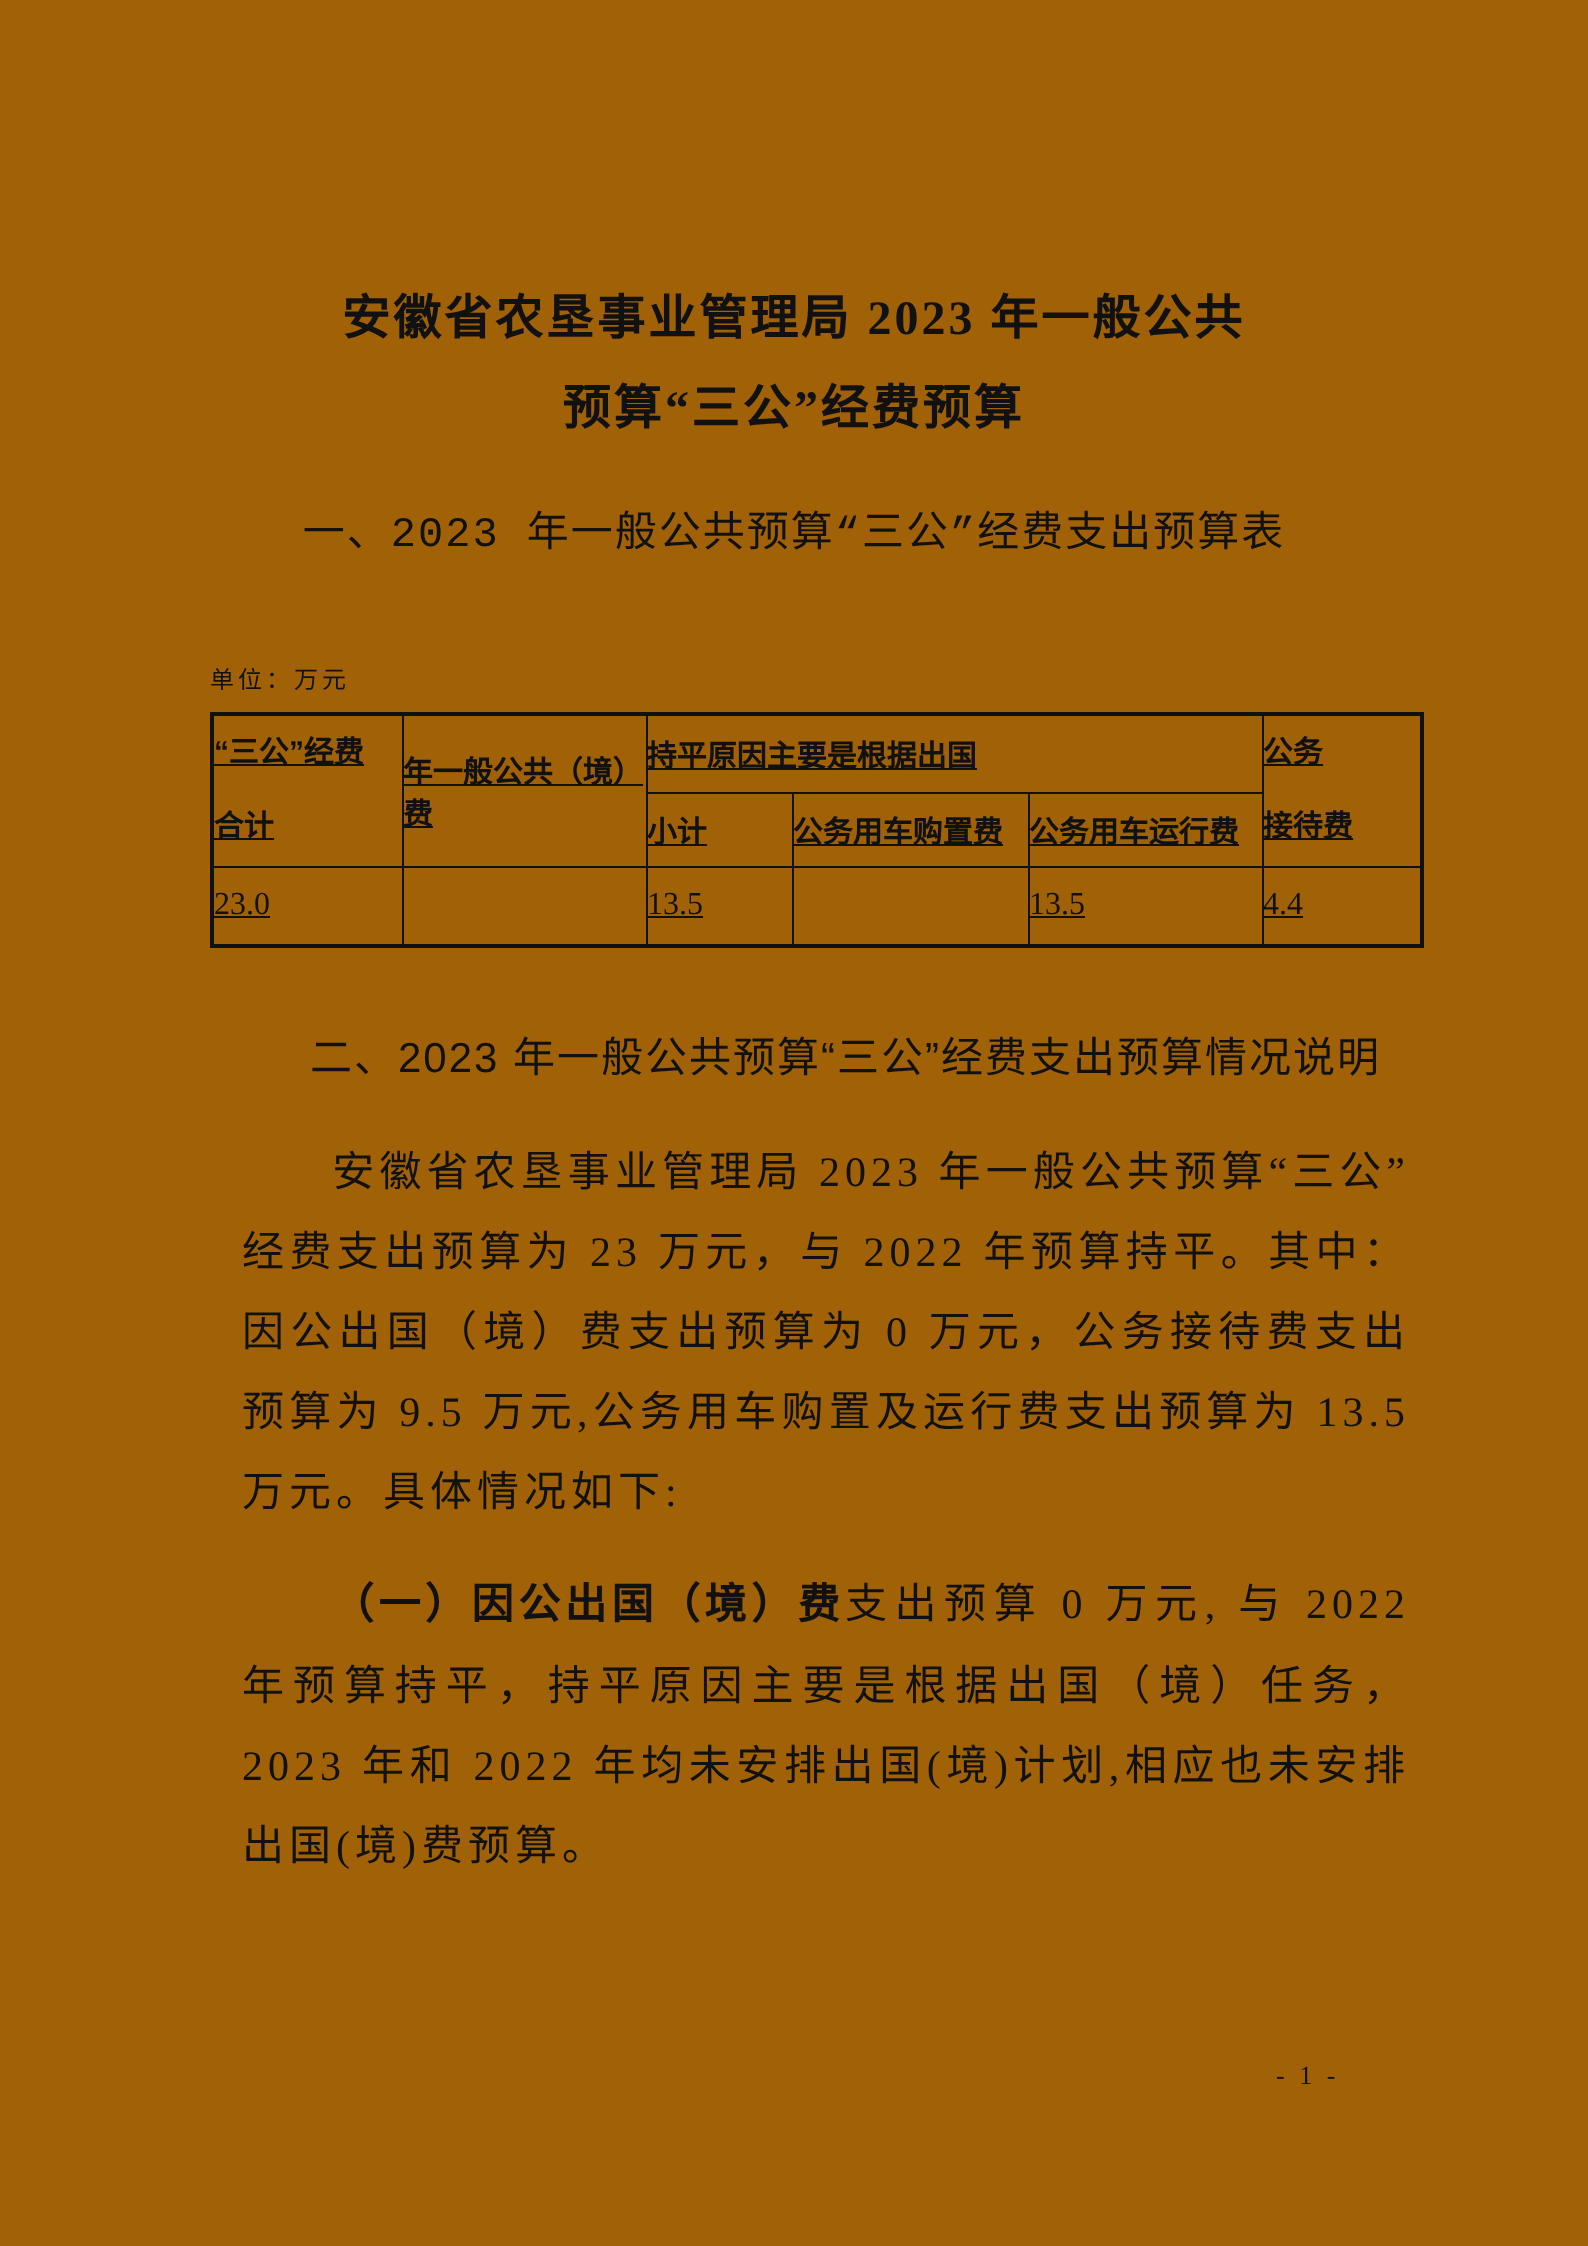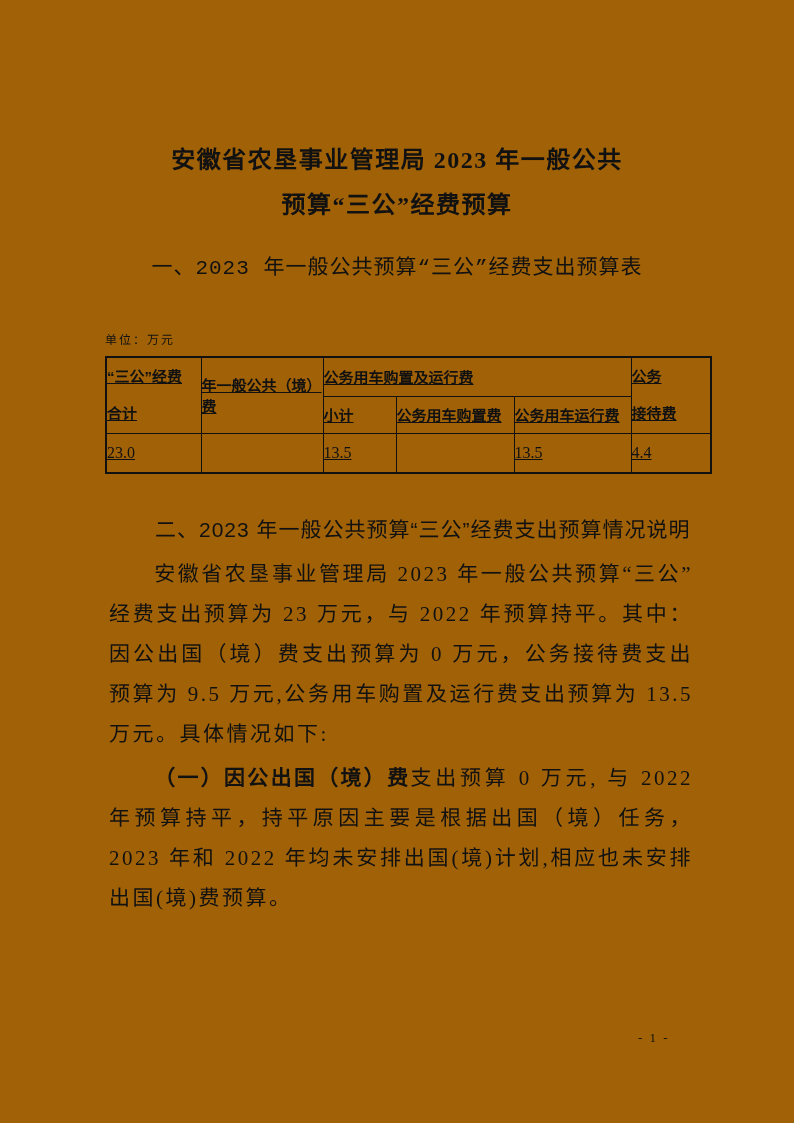--- a/index.html
+++ b/index.html
@@ -81,21 +81,21 @@
     margin-top: 36px;
     font-size: 21px;
     line-height: 40px;
     letter-spacing: 1px;
     text-indent: 50px;
     font-family: "Liberation Sans", "DejaVu Sans", sans-serif;
     white-space: nowrap;
   }
   p.body-para {
     width: 584px;
-    margin: 4px;
+    margin: 16px;
     font-size: 21px;
     line-height: 40px;
     letter-spacing: 2.5px;
     text-indent: 2.15em;
     text-align: justify;
     text-justify: inter-character;
     font-family: "Liberation Serif", "DejaVu Serif", serif;
   }
   .para-lead {
     font-weight: 700;
@@ -135,21 +135,21 @@
         <col style="width:117px">
         <col style="width:80px">
       </colgroup>
       <tbody>
         <tr class="hdr-row-1">
           <td class="hdr hdr-2line" rowspan="2">
             <span>“三公”经费</span>
             <span>合计</span>
           </td>
           <td class="hdr" rowspan="2">年一般公共（境）费</td>
-          <td class="hdr" colspan="3">公务用车购置及运行费</td>
+          <td class="hdr" colspan="3">持平原因主要是根据出国</td>
           <td class="hdr hdr-2line" rowspan="2">
             <span>公务</span>
             <span>接待费</span>
           </td>
         </tr>
         <tr class="hdr-row-2">
           <td class="hdr">小计</td>
           <td class="hdr">公务用车购置费</td>
           <td class="hdr">公务用车运行费</td>
         </tr>

